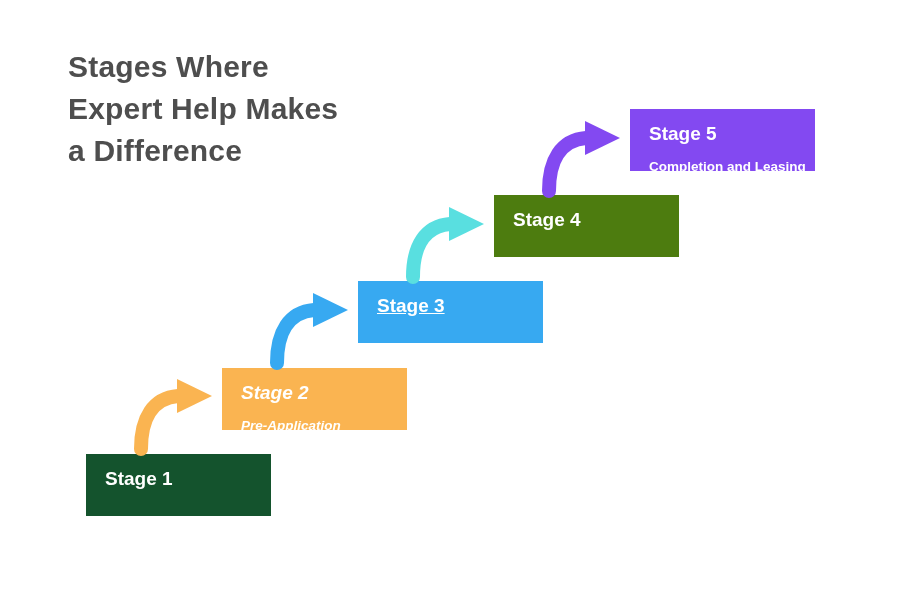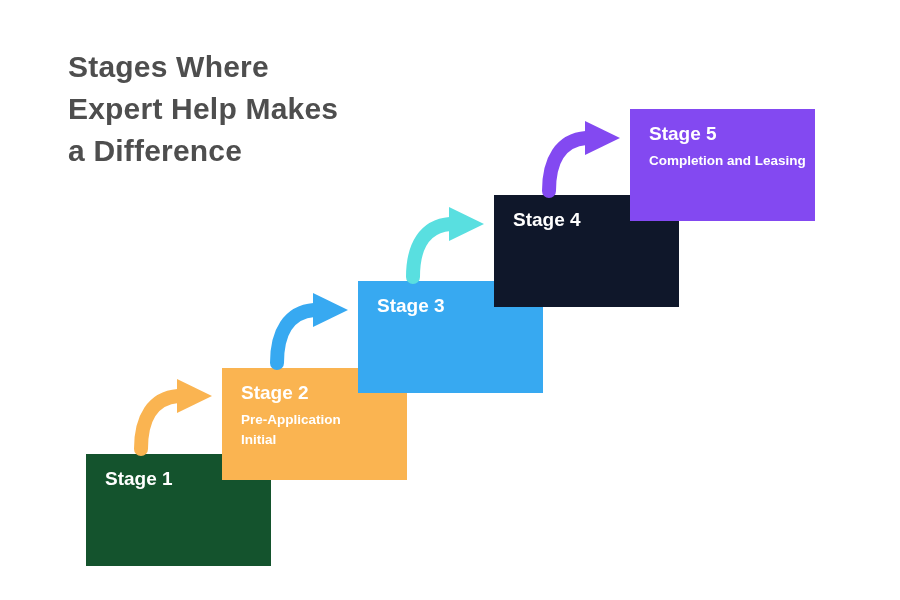--- a/index.html
+++ b/index.html
@@ -18,39 +18,39 @@
     margin: 0;
     font-size: 30px;
     line-height: 42px;
     font-weight: 700;
     white-space: pre-line;
     letter-spacing: 0.2px;
   }
   .stage {
     position: absolute;
     width: 185px;
-    height: 112px;
+    height: 62px;
     box-sizing: border-box;
     padding: 12px 8px 0 19px;
     color: #ffffff;
   }
   .stage-title {
     font-size: 19px;
     font-weight: 700;
     line-height: 26px;
   }
   .stage-subtitle {
     font-size: 13.5px;
     font-weight: 700;
     line-height: 20px;
-    margin-top: 4px;
+    margin-top: 10px;
     white-space: pre-line;
   }
   .s1 { left: 86px;  top: 454px; }
-  .s2 { left: 222px; top: 368px; }
+  .s2 { left: 222px; top: 368px; font-style: italic; }
   .s3 { left: 358px; top: 281px; }
   .s4 { left: 494px; top: 195px; }
   .s5 { left: 630px; top: 109px; }
   .arrow {
     position: absolute;
     width: 88px;
     height: 86px;
     display: block;
   }
   .a1 { left: 128px; top: 370px; }
@@ -70,25 +70,25 @@
   <section class="stage s1" style="background-color: #14532d;">
     <div class="stage-title">Stage 1</div>
   </section>
 
   <section class="stage s2" style="background-color: rgb(250, 180, 81);">
     <div class="stage-title">Stage 2</div>
     <div class="stage-subtitle">Pre-Application
 Initial</div>
   </section>
 
-  <section class="stage s3" style="background-color: rgb(55, 169, 241);">
+  <section class="stage s3" style="background-color: rgb(55, 169, 241); text-decoration: underline;">
     <div class="stage-title">Stage 3</div>
   </section>
 
-  <section class="stage s4" style="background-color: #0f172a;">
+  <section class="stage s4" style="background-color: #4d7c0f;">
     <div class="stage-title">Stage 4</div>
   </section>
 
   <section class="stage s5" style="background-color: rgb(131, 73, 241);">
     <div class="stage-title">Stage 5</div>
     <div class="stage-subtitle">Completion and Leasing</div>
   </section>
 
   <svg class="arrow a1" viewBox="0 0 88 86" aria-hidden="true" style="color: rgb(250, 180, 81);">
     <path d="M13 79 C 13 48, 25 28, 50 26" fill="none" stroke="currentColor" stroke-width="14" stroke-linecap="round"></path>

